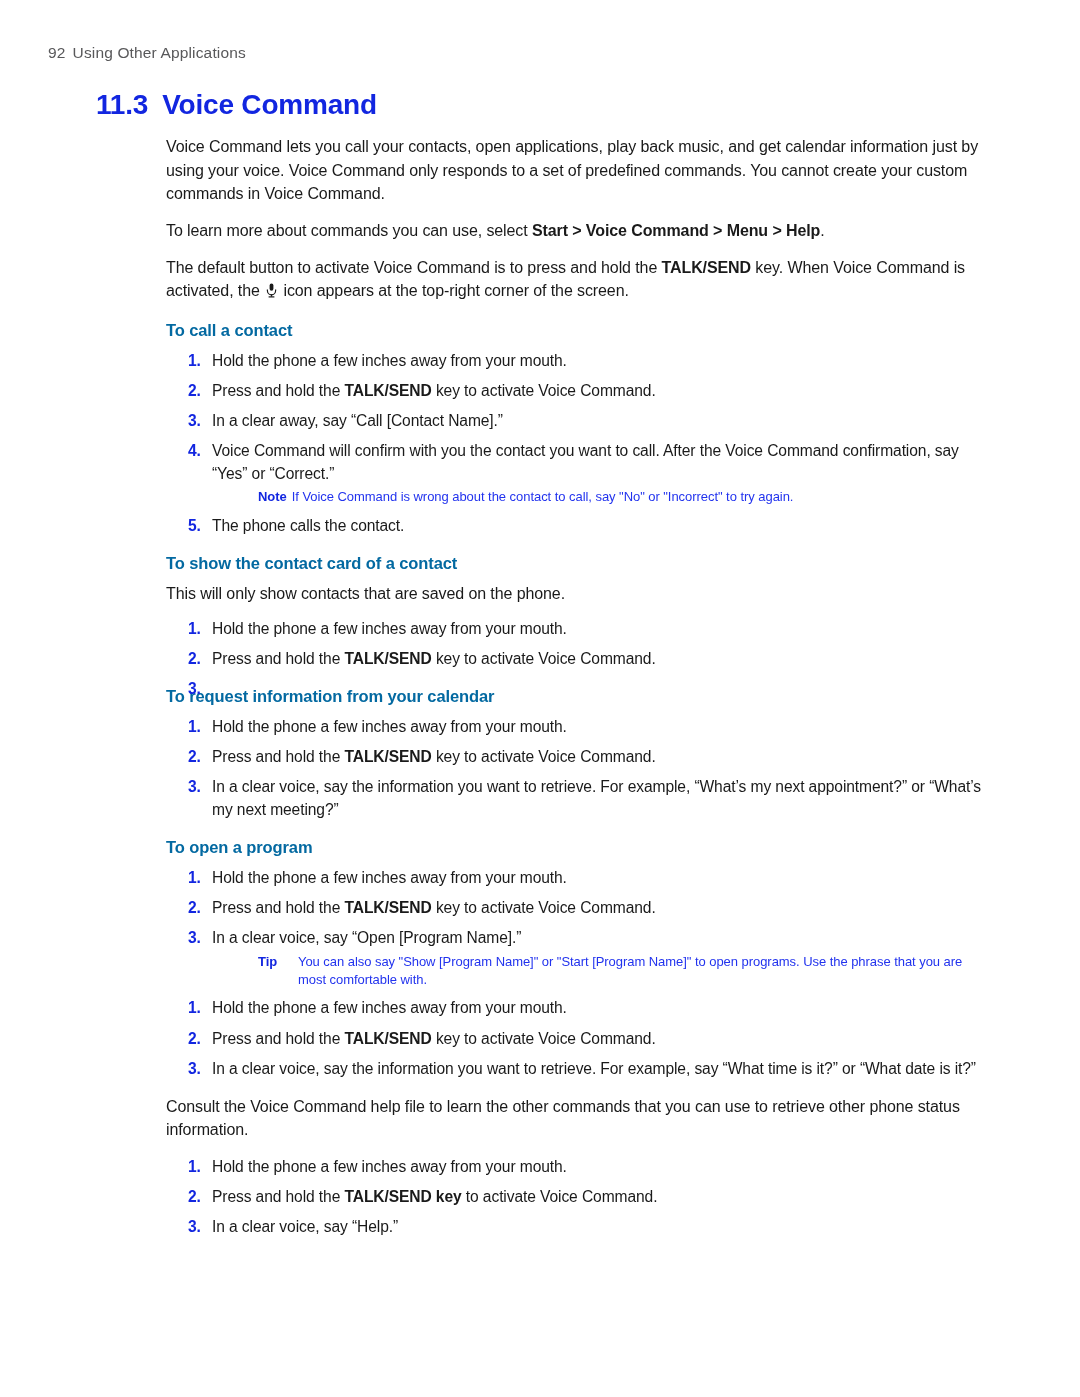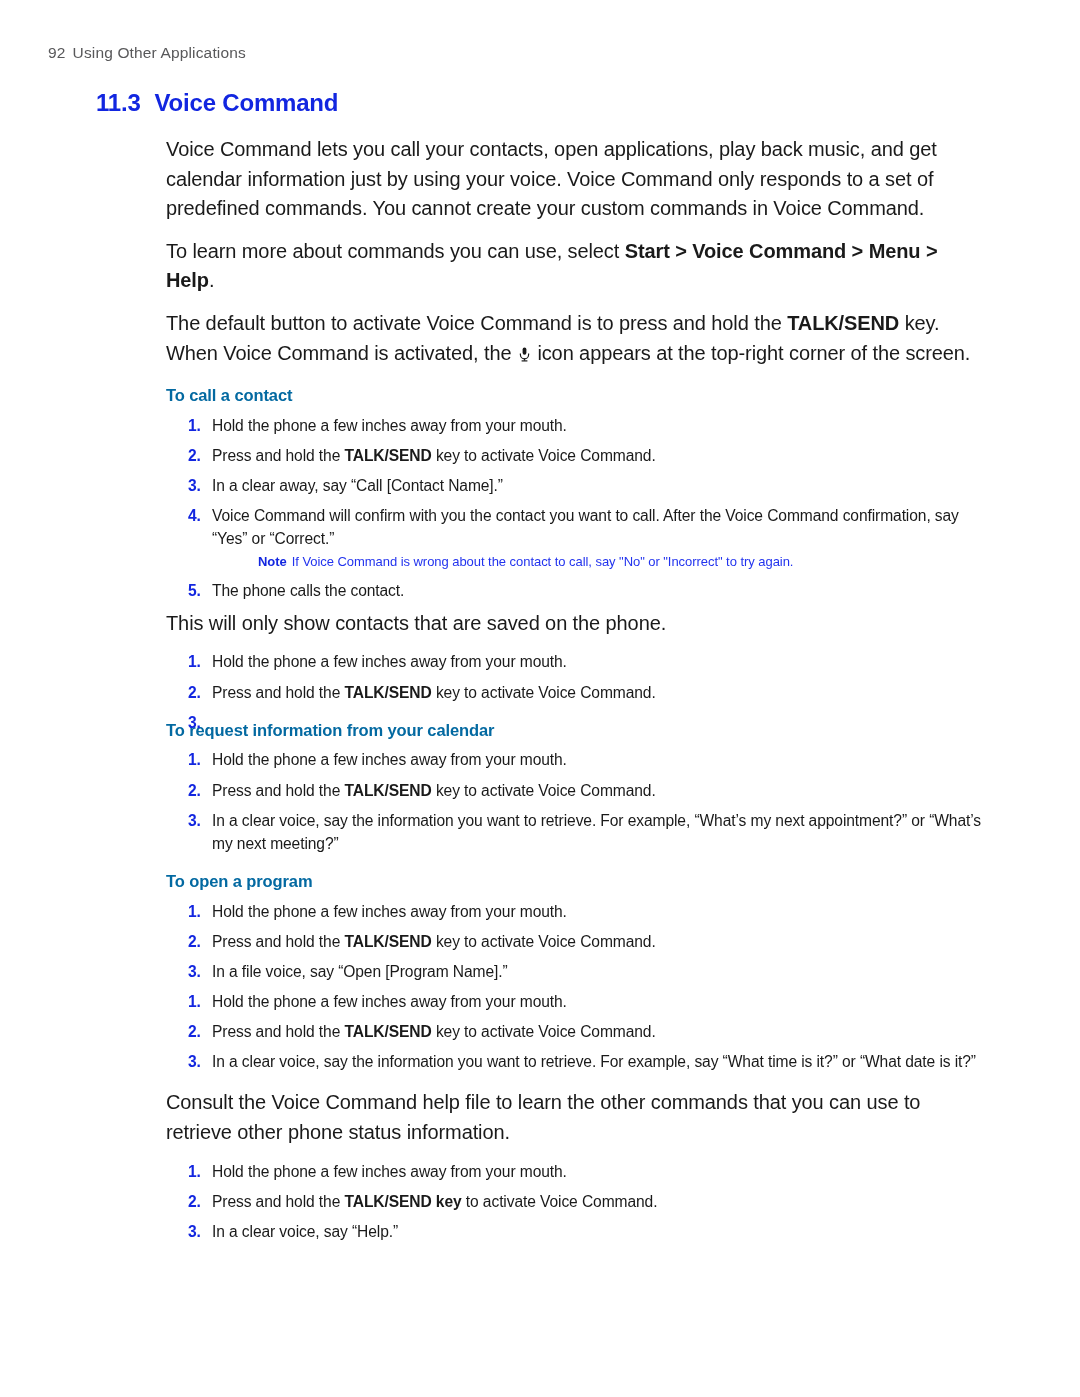--- a/index.html
+++ b/index.html
@@ -34,39 +34,39 @@
     letter-spacing: 0.15px;
     white-space: nowrap;
   }
   .running-header .pg-num { margin-right: 7px; }
 
   
   .chapter-title {
     position: absolute;
     left: 96px;
     top: 89px;
-    font-size: 24px;
+    font-size: 28px;
     font-weight: bold;
     color: #1226e0;
     letter-spacing: -0.2px;
     white-space: nowrap;
   }
   .chapter-title .num { margin-right: 14px; }
 
   
   .content {
     position: absolute;
     left: 166px;
     top: 135px;
     width: 824px;
   }
 
   p.body {
     margin: 0 0 13px 0;
-    font-size: 20px;
+    font-size: 16px;
     line-height: 1.48;
     color: #1a1a1a;
     letter-spacing: -0.1px;
   }
   p.body.tight { margin-bottom: 12px; }
 
   b, strong { font-weight: bold; }
 
   .mic-icon {
     display: inline-block;
@@ -172,39 +172,41 @@
     <ol class="steps">
       <li><span class="marker">1.</span><span>Hold the phone a few inches away from your mouth.</span></li>
       <li><span class="marker">2.</span><span>Press and hold the </span><b>TALK/SEND</b><span> key to activate Voice Command.</span></li>
       <li><span class="marker">3.</span><span>In a clear away, say “Call [Contact Name].”</span></li>
       <li><span class="marker">4.</span><span>Voice Command will confirm with you the contact you want to call. After the Voice Command confirmation, say “Yes” or “Correct.”</span>
         <div class="callout"><span class="label">Note</span><span>If Voice Command is wrong about the contact to call, say "No" or "Incorrect" to try again.</span></div>
       </li>
       <li><span class="marker">5.</span><span>The phone calls the contact.</span></li>
     </ol>
 
+    <h3 class="section-head">To show the contact card of a contact</h3>
     <p class="body tight">This will only show contacts that are saved on the phone.</p>
     <ol class="steps">
       <li><span class="marker">1.</span><span>Hold the phone a few inches away from your mouth.</span></li>
       <li><span class="marker">2.</span><span>Press and hold the </span><b>TALK/SEND</b><span> key to activate Voice Command.</span></li>
       <li><span class="marker">3.</span></li>
     </ol>
 
     <h3 class="section-head">To request information from your calendar</h3>
     <ol class="steps">
       <li><span class="marker">1.</span><span>Hold the phone a few inches away from your mouth.</span></li>
       <li><span class="marker">2.</span><span>Press and hold the </span><b>TALK/SEND</b><span> key to activate Voice Command.</span></li>
       <li><span class="marker">3.</span><span>In a clear voice, say the information you want to retrieve. For example, “What’s my next appointment?” or “What’s my next meeting?”</span></li>
     </ol>
 
     <h3 class="section-head">To open a program</h3>
     <ol class="steps">
       <li><span class="marker">1.</span><span>Hold the phone a few inches away from your mouth.</span></li>
       <li><span class="marker">2.</span><span>Press and hold the </span><b>TALK/SEND</b><span> key to activate Voice Command.</span></li>
-      <li><span class="marker">3.</span><span>In a file voice, say “Open [Program Name].”</span>
+      <li><span class="marker">3.</span><span>In a clear voice, say “Open [Program Name].”</span>
+        <div class="callout hanging"><span class="label">Tip</span><span>You can also say "Show [Program Name]" or "Start [Program Name]" to open programs. Use the phrase that you are most comfortable with.</span></div>
       </li>
     </ol>
 
     <ol class="steps">
       <li><span class="marker">1.</span><span>Hold the phone a few inches away from your mouth.</span></li>
       <li><span class="marker">2.</span><span>Press and hold the </span><b>TALK/SEND</b><span> key to activate Voice Command.</span></li>
       <li><span class="marker">3.</span><span>In a clear voice, say the information you want to retrieve. For example, say “What time is it?” or “What date is it?”</span></li>
     </ol>
 
     <div class="spacer-sm"></div>

